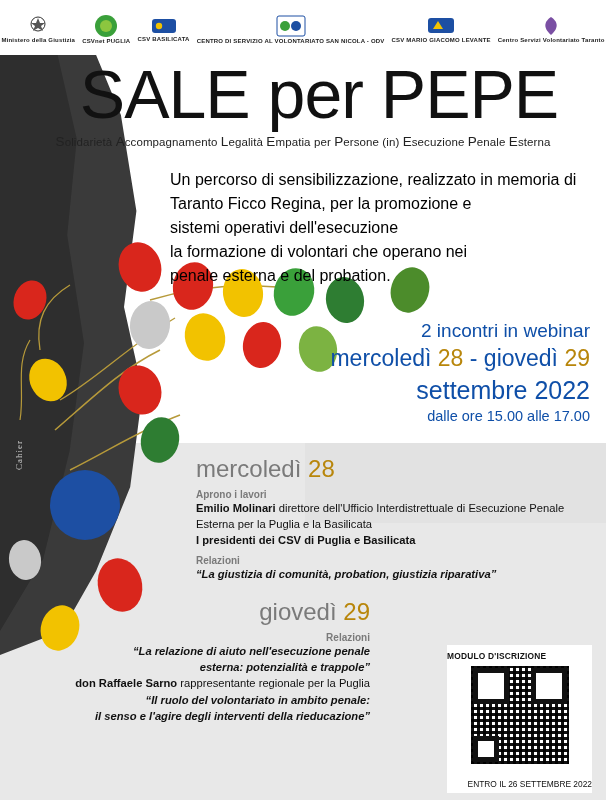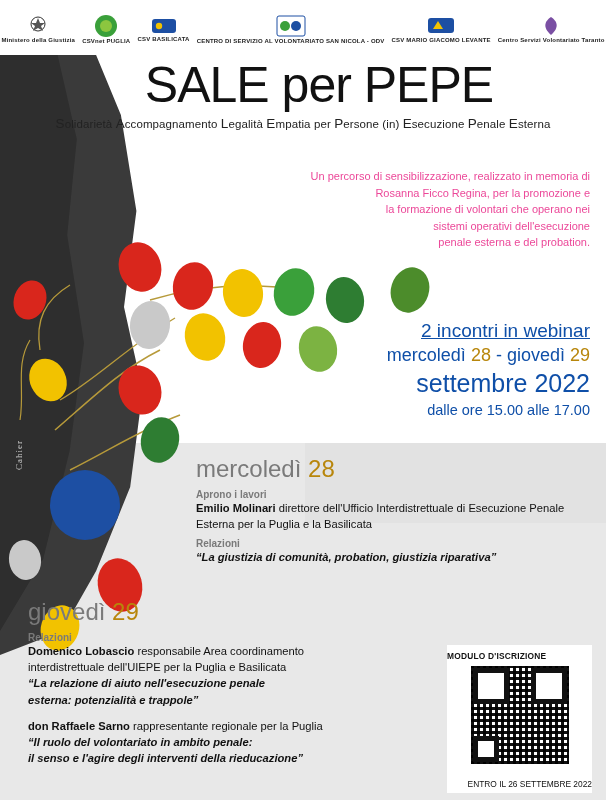--- a/index.html
+++ b/index.html
@@ -47,42 +47,42 @@
     display:flex; flex-direction:column; align-items:center; justify-content:center;
     height:44px; font-size:4.6px; line-height:1.25; text-align:center; color:#222;
     white-space:nowrap;
   }
   .logo .lname { font-weight:bold; font-size:6px; letter-spacing:.2px; }
 
   
   .title-wrap { position:absolute; left:0; top:60px; width:606px; text-align:center; }
   .title {
     font-family:"Liberation Sans", sans-serif;
-    font-size:50px; line-height:1; letter-spacing:-1px; color:#111; font-weight:400;padding-left:32px;
+    font-size:68px; line-height:1; letter-spacing:-1px; color:#111; font-weight:400;padding-left:32px;
   }
   .title .lower { text-transform:lowercase; }
   .subtitle {
     margin-top:6px; font-size:11.5px; color:#222; letter-spacing:.1px;
   }
   .subtitle .cap { font-size:13.5px; }
 
   
   .intro {
     position:absolute; left:170px; top:168px; width:420px;
-    text-align:right; color:#ec4899; font-size:11px; line-height:1.5;
+    text-align:left; color:#000000; font-size:16px; line-height:1.5;
   }
   .intro .line { display:block; }
 
   
   .webinar {
     position:absolute; left:180px; top:318px; width:410px; text-align:right;
     color:#0f4fa8;
   }
-  .webinar .l1 { font-size:19px; line-height:1.35;text-decoration:underline; }
-  .webinar .l2 { font-size:18px; line-height:1.3; }
+  .webinar .l1 { font-size:19px; line-height:1.35; }
+  .webinar .l2 { font-size:23px; line-height:1.3; }
   .webinar .l2 .num { color:#b8860b; }
   .webinar .l3 { font-size:25px; line-height:1.3; }
   .webinar .l4 { font-size:14.5px; line-height:1.5; }
 
   
   .block { position:absolute; }
   .day {
     font-size:24px; color:#7a7a7a;
   }
   .day .num { color:#b8860b; }
@@ -90,21 +90,21 @@
     font-size:10px; color:#7a7a7a; font-weight:bold; margin-top:6px;
   }
   .person { font-size:11.2px; color:#111; line-height:1.45; }
   .person b { font-weight:bold; }
   .person .role { font-weight:normal; }
   .quote { font-size:11.2px; color:#111; font-style:italic; font-weight:bold; line-height:1.45; margin-top:0; }
 
   .blk-mer { left:196px; top:455px; width:400px; }
   .blk-mer .person, .blk-mer .quote { text-align:left; }
 
-  .blk-gio { left:28px; top:598px; width:330px; }
+  .blk-gio { left:40px; top:598px; width:330px;text-align:right; }
 
   
   .qrpanel {
     position:absolute; left:447px; top:645px; width:145px; height:148px;
     background:#ffffff; text-align:left; padding-top:6px;
   }
   .qrpanel .qtitle { font-size:8.4px; font-weight:bold; color:#111; letter-spacing:.2px; }
   .qr {
     width:98px; height:98px; margin:5px auto 0;
     background-color:#ffffff;
@@ -214,56 +214,53 @@
     <span class="lower">per</span>
     <span>PEPE</span>
   </div>
   <div class="subtitle">
     <span><span class="cap">S</span><span>olidarietà </span></span><span><span class="cap">A</span><span>ccompagnamento </span></span><span><span class="cap">L</span><span>egalità </span></span><span><span class="cap">E</span><span>mpatia </span></span><span><span>p</span><span>er </span></span><span><span class="cap">P</span><span>ersone </span></span><span><span>(</span><span>in) </span></span><span><span class="cap">E</span><span>secuzione </span></span><span><span class="cap">P</span><span>enale </span></span><span><span class="cap">E</span><span>sterna</span></span>
   </div>
 </div>
 
 <div class="intro">
   <span class="line">Un percorso di sensibilizzazione, realizzato in memoria di</span>
-  <span class="line">Rosanna Ficco Regina, per la promozione e</span>
+  <span class="line">Taranto Ficco Regina, per la promozione e</span>
+  <span class="line">sistemi operativi dell'esecuzione</span>
   <span class="line">la formazione di volontari che operano nei</span>
-  <span class="line">sistemi operativi dell'esecuzione</span>
   <span class="line">penale esterna e del probation.</span>
 </div>
 
 <div class="webinar">
   <div class="l1">2 incontri in webinar</div>
   <div class="l2"><span>mercoledì </span><span class="num">28</span><span> - giovedì </span><span class="num">29</span></div>
   <div class="l3">settembre 2022</div>
   <div class="l4">dalle ore 15.00 alle 17.00</div>
 </div>
 
 <div class="block blk-mer">
   <div class="day"><span>mercoledì </span><span class="num">28</span></div>
   <div class="sec">Aprono i lavori</div>
   <div class="person">
     <b>Emilio Molinari</b><span class="role"> direttore dell'Ufficio Interdistrettuale di Esecuzione Penale</span><br>
     <span class="role">Esterna per la Puglia e la Basilicata</span>
   </div>
+  <div class="person"><b>I presidenti dei CSV di Puglia e Basilicata</b></div>
   <div class="sec">Relazioni</div>
   <div class="quote">“La giustizia di comunità, probation, giustizia riparativa”</div>
 </div>
 
 <div class="block blk-gio">
   <div class="day"><span>giovedì </span><span class="num">29</span></div>
   <div class="sec">Relazioni</div>
-  <div class="person">
-    <b>Domenico Lobascio</b><span class="role"> responsabile Area coordinamento</span><br>
-    <span class="role">interdistrettuale dell'UIEPE per la Puglia e Basilicata</span>
-  </div>
   <div class="quote">
     <span>“La relazione di aiuto nell'esecuzione penale</span><br>
     <span>esterna: potenzialità e trappole”</span>
   </div>
-  <div class="person" style="margin-top:10px;">
+  <div class="person" style="">
     <b>don Raffaele Sarno</b><span class="role"> rappresentante regionale per la Puglia</span><br>
   </div>
   <div class="quote">
     <span>“Il ruolo del volontariato in ambito penale:</span><br>
     <span>il senso e l'agire degli interventi della rieducazione”</span>
   </div>
 </div>
 
 <div class="qrpanel">
   <div class="qtitle">MODULO D'ISCRIZIONE</div>

